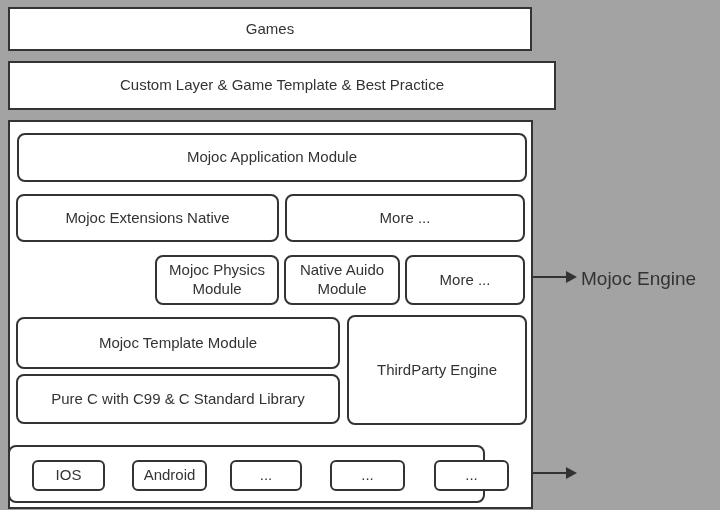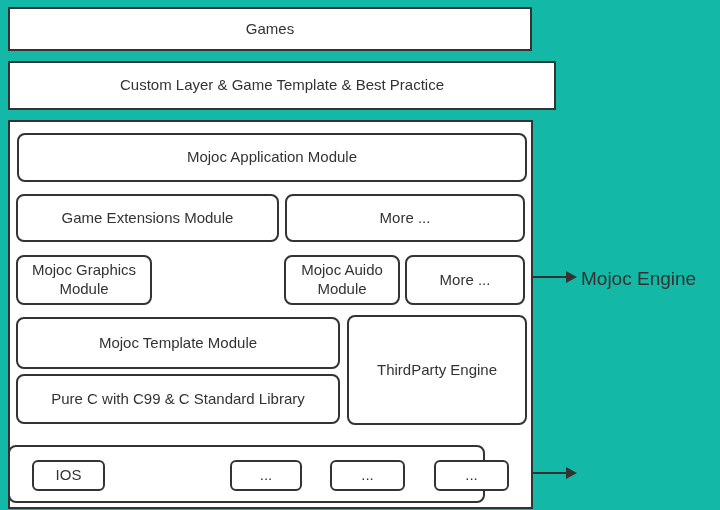--- a/index.html
+++ b/index.html
@@ -6,21 +6,21 @@
   html, body {
     width: 720px; height: 510px;
     background: #ffffff;
     font-family: "Liberation Sans", sans-serif;
     color: #333333;
     overflow: hidden;
   }
   .canvas {
     position: relative;
     width: 720px; height: 510px;
-    background: #14b8a6;
+    background: #a3a3a3;
   }
   .box {
     position: absolute;
     border: 2px solid #333333;
     background: #ffffff;
     display: flex;
     align-items: center;
     justify-content: center;
     text-align: center;
     font-size: 15px;
@@ -66,34 +66,34 @@
     <span>Custom Layer &amp; Game Template &amp; Best Practice</span>
   </div>
 
   <div class="container-box" style="left:8px; top:120px; width:525px; height:389px;">
 
     <div class="box rounded" style="left:7px; top:11px; width:510px; height:49px;">
       <span>Mojoc Application Module</span>
     </div>
 
     <div class="box rounded" style="left:6px; top:72px; width:263px; height:48px;">
-      <span>Game Extensions Module</span>
+      <span>Mojoc Extensions Native</span>
     </div>
 
     <div class="box rounded" style="left:275px; top:72px; width:240px; height:48px;">
       <span>More ...</span>
     </div>
 
-    <div class="box rounded" style="left:6px; top:133px; width:136px; height:50px;">
-      <span>Mojoc Graphics Module</span>
+
+    <div class="box rounded" style="left:145px; top:133px; width:124px; height:50px;">
+      <span>Mojoc Physics Module</span>
     </div>
 
-
     <div class="box rounded" style="left:274px; top:133px; width:116px; height:50px;">
-      <span>Mojoc Auido Module</span>
+      <span>Native Auido Module</span>
     </div>
 
     <div class="box rounded" style="left:395px; top:133px; width:120px; height:50px;">
       <span>More ...</span>
     </div>
 
     <div class="box rounded" style="left:6px; top:195px; width:324px; height:52px;">
       <span>Mojoc Template Module</span>
     </div>
 
@@ -110,20 +110,23 @@
   <div class="arrow-line" style="left:533px; top:276px; width:34px;"></div>
   <div class="arrow-head" style="left:566px; top:271px;"></div>
   <div class="callout-label" style="left:581px; top:268px;">Mojoc Engine</div>
 
   <div class="container-box" style="left:8px; top:445px; width:477px; height:58px;border-radius:8px;">
 
     <div class="box rounded-sm" style="left:22px; top:13px; width:73px; height:31px;">
       <span>IOS</span>
     </div>
 
+    <div class="box rounded-sm" style="left:122px; top:13px; width:75px; height:31px;">
+      <span>Android</span>
+    </div>
 
     <div class="box rounded-sm" style="left:220px; top:13px; width:72px; height:31px;">
       <span>...</span>
     </div>
 
     <div class="box rounded-sm" style="left:320px; top:13px; width:75px; height:31px;">
       <span>...</span>
     </div>
 
     <div class="box rounded-sm" style="left:424px; top:13px; width:75px; height:31px;">

